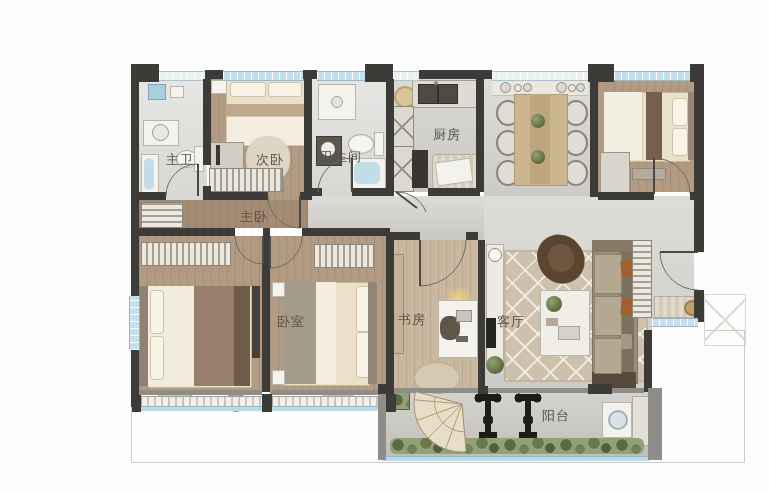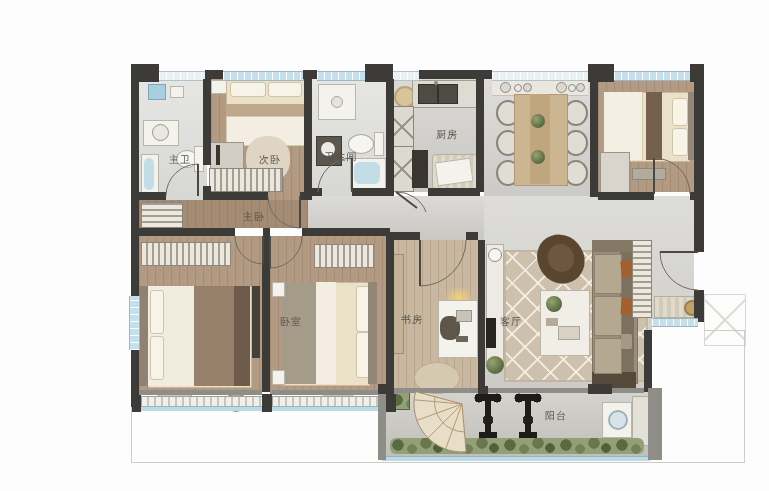--- a/index.html
+++ b/index.html
@@ -30,21 +30,21 @@
   .xbox{position:absolute;background:linear-gradient(45deg,transparent 47%,#9b968c 47%,#9b968c 53%,transparent 53%),linear-gradient(-45deg,transparent 47%,#9b968c 47%,#9b968c 53%,transparent 53%),#dcd9d1;border:1px solid #8b867c;}
   .rug{position:absolute;background-color:#cdc1ae;background-image:repeating-linear-gradient(45deg,rgba(246,241,231,.8) 0 2px,transparent 2px 18px),repeating-linear-gradient(-45deg,rgba(246,241,231,.8) 0 2px,transparent 2px 18px);border:2px solid #c3b6a1;}
   .greens{position:absolute;background-color:#93a077;background-image:radial-gradient(circle 6px at 8px 7px,#5a6b41 90%,transparent 100%),radial-gradient(circle 5px at 22px 11px,#728256 90%,transparent 100%),radial-gradient(circle 6px at 36px 5px,#66784c 90%,transparent 100%),radial-gradient(circle 5px at 48px 10px,#51613c 90%,transparent 100%);background-size:56px 16px;}
   .bike{position:absolute;width:28px;height:52px;background:
     radial-gradient(circle 5px at 5px 6px,#1e1c19 90%,transparent 91%) no-repeat,
     radial-gradient(circle 5px at 23px 6px,#1e1c19 90%,transparent 91%) no-repeat,
     linear-gradient(#1e1c19,#1e1c19) no-repeat 3px 2px/22px 7px,
     linear-gradient(#1e1c19,#1e1c19) no-repeat 11px 8px/6px 32px,
     radial-gradient(circle 6px at 14px 28px,#2c2a26 90%,transparent 91%) no-repeat,
     linear-gradient(#1e1c19,#1e1c19) no-repeat 5px 40px/18px 9px;}
-  .lbl{position:absolute;transform:translate(-50%,-50%);font-size:10px;letter-spacing:1px;color:#53514b;white-space:nowrap;}
+  .lbl{position:absolute;transform:translate(-50%,-50%);font-size:13px;letter-spacing:1px;color:#53514b;white-space:nowrap;}
   .line{position:absolute;background:#cdccc8;}
   svg.ov{position:absolute;left:0;top:0;pointer-events:none;}
 </style>
 </head>
 <body>
 
 <div id="stage">
 
   <div class="bath" style="left:139px;top:79px;width:68px;height:121px;"></div>
   <div class="wood" style="left:211px;top:79px;width:93px;height:121px;"></div>

